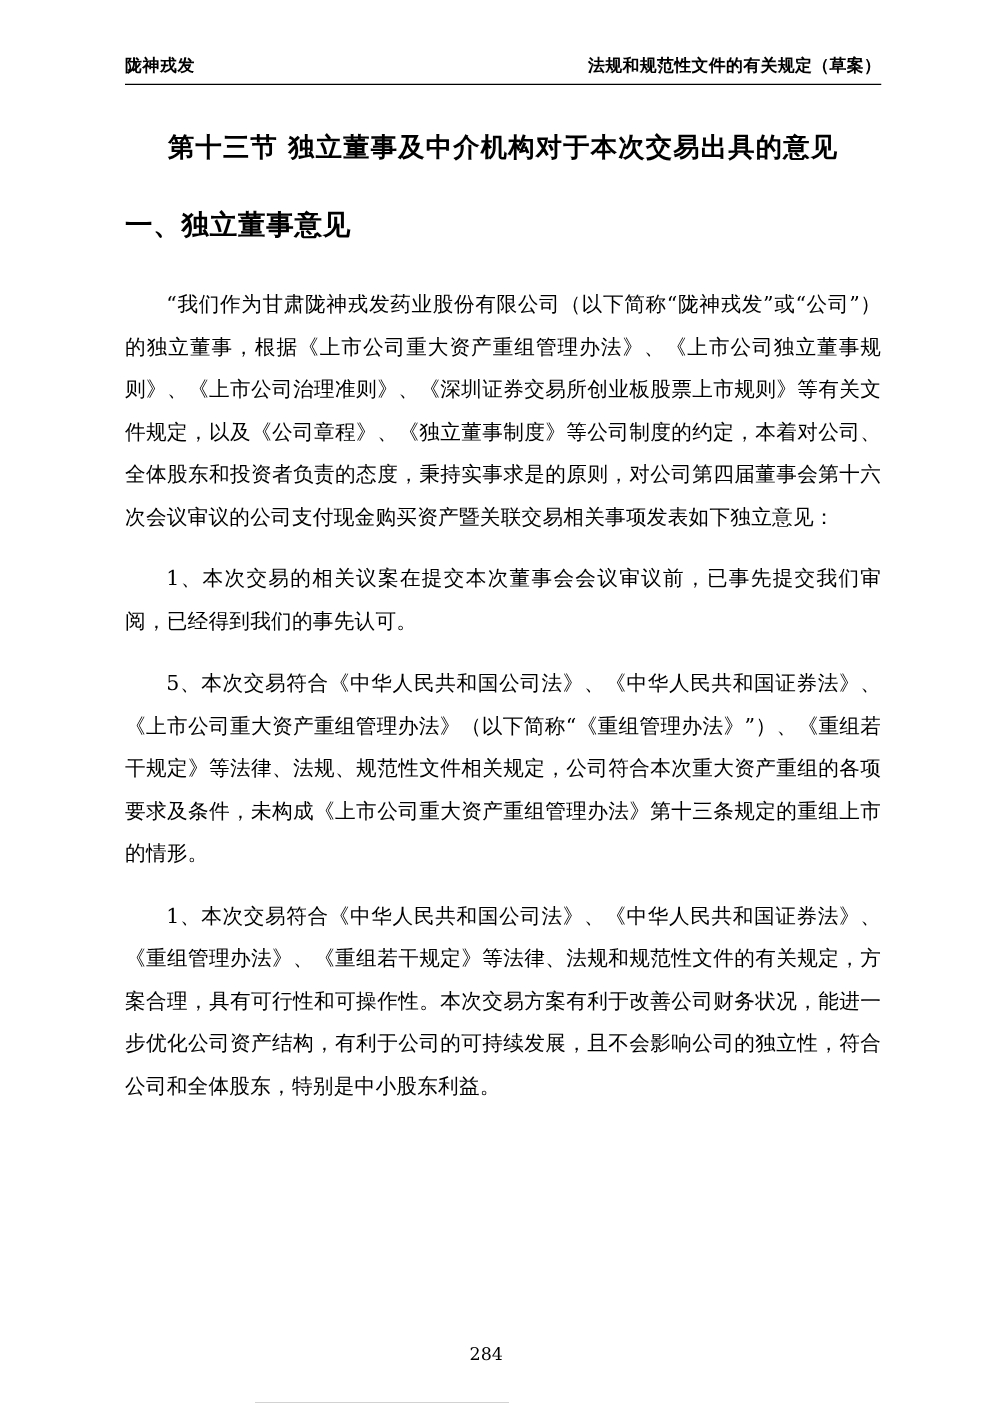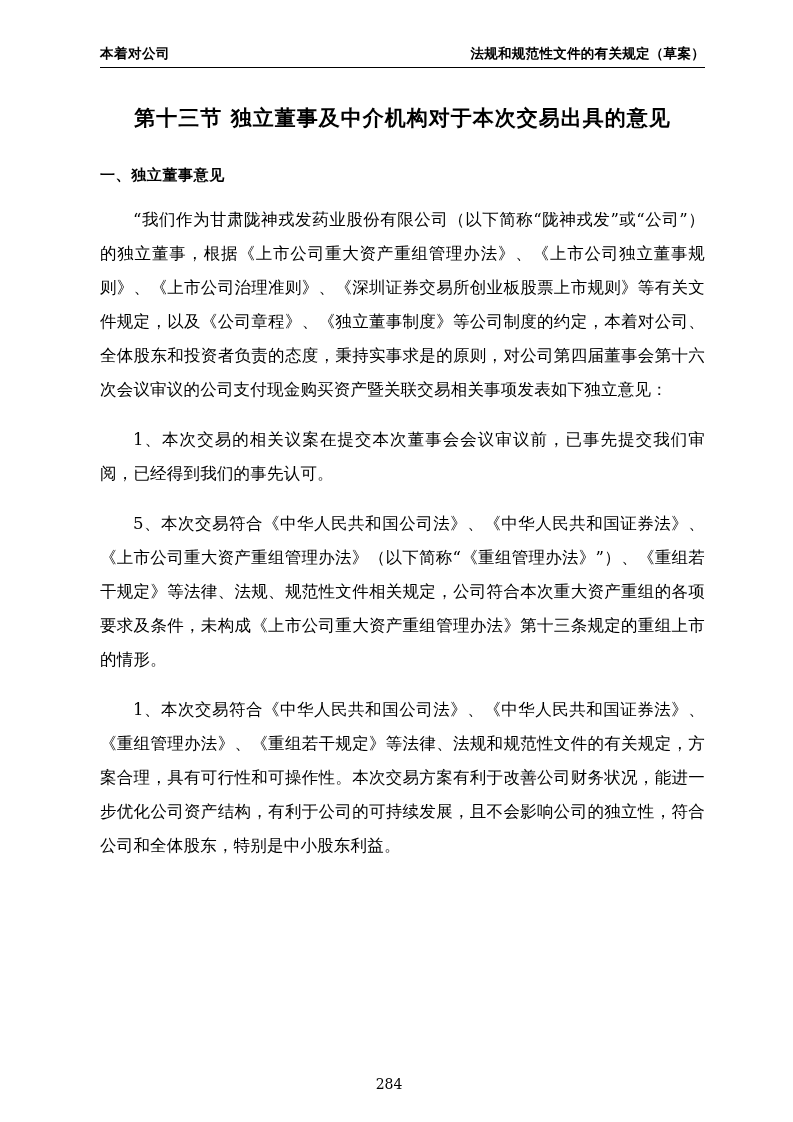--- a/index.html
+++ b/index.html
@@ -52,58 +52,58 @@
   h1.section-title {
     font-size: 21px;
     font-weight: bold;
     text-align: center;
     margin: 16px 0 0 0;
     letter-spacing: 1px;
     line-height: 1.5;
     font-family: "DejaVu Serif", "Liberation Serif", serif;
   }
   h2.sub-title {
-    font-size: 15px;
+    font-size: 22px;
     font-weight: bold;
     margin: 30px 0 12px 0;
     letter-spacing: 0.6px;
     line-height: 1.6;
     text-align: left;
     font-family: "DejaVu Serif", "Liberation Serif", serif;
   }
   p.body-para {
     font-size: 16.5px;
     line-height: 2.06;
     margin: 16px 0 0 0;
     text-align: justify;
     text-justify: inter-ideograph;
     text-indent: 2em;
     letter-spacing: 0.2px;
   }
   p.first-para {
-    margin-top: 16px;
+    margin-top: 28px;
   }
   .page-number {
     position: absolute;
     left: 0;
     right: 15px;
     bottom: 30px;
     text-align: center;
     font-size: 14px;
     font-family: "DejaVu Serif", "Liberation Serif", serif;
   }
 </style>
 </head>
 <body>
 
 <div class="page">
   <div class="page-inner">
 
     <div class="header">
-      <div class="header-left">本着对公司</div>
+      <div class="header-left">陇神戎发</div>
       <div class="header-right">法规和规范性文件的有关规定（草案）</div>
     </div>
     <div class="header-rule"></div>
 
     <div class="content">
       <h1 class="section-title">第十三节 独立董事及中介机构对于本次交易出具的意见</h1>
       <h2 class="sub-title">一、独立董事意见</h2>
 
       <p class="body-para first-para">“我们作为甘肃陇神戎发药业股份有限公司（以下简称“陇神戎发”或“公司”）的独立董事，根据《上市公司重大资产重组管理办法》、《上市公司独立董事规则》、《上市公司治理准则》、《深圳证券交易所创业板股票上市规则》等有关文件规定，以及《公司章程》、《独立董事制度》等公司制度的约定，本着对公司、全体股东和投资者负责的态度，秉持实事求是的原则，对公司第四届董事会第十六次会议审议的公司支付现金购买资产暨关联交易相关事项发表如下独立意见：</p>
       <p class="body-para">1、本次交易的相关议案在提交本次董事会会议审议前，已事先提交我们审阅，已经得到我们的事先认可。</p>

